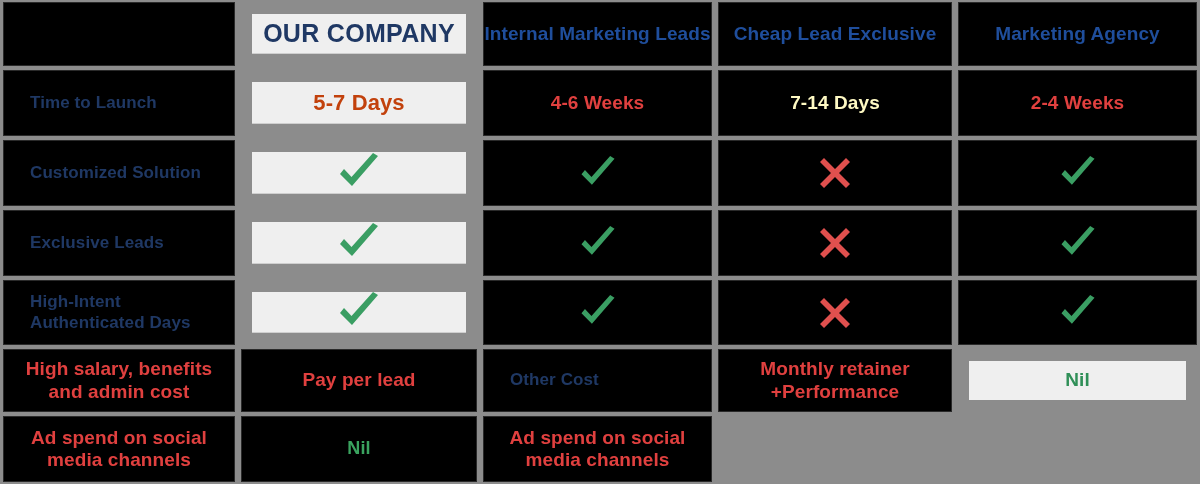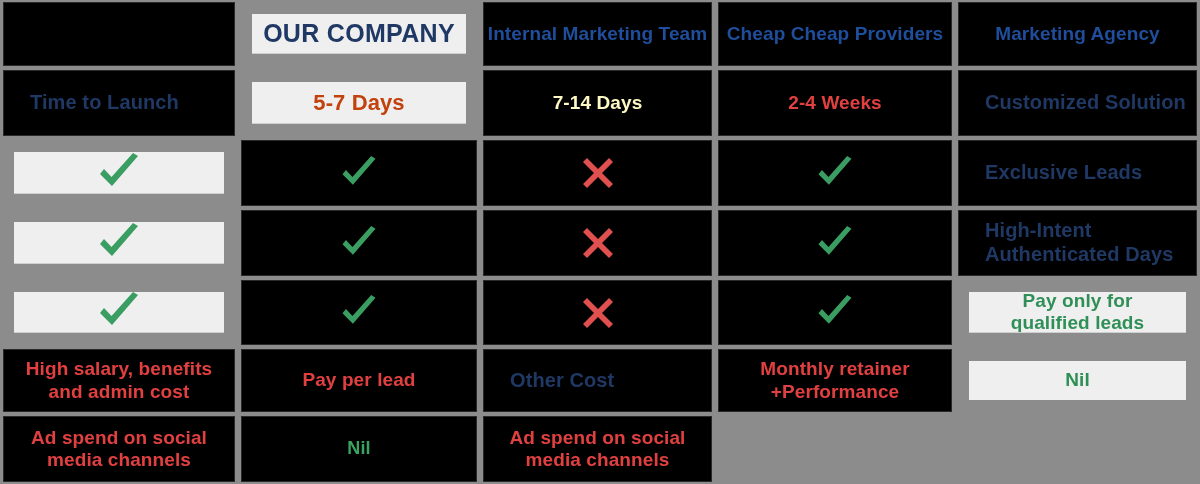--- a/index.html
+++ b/index.html
@@ -73,21 +73,21 @@
     font-weight: bold;
     color: #1f3864;
     letter-spacing: 0.3px;
   }
   .hdr-other {
     font-size: 19px;
     font-weight: bold;
     color: #1f4e9c;
   }
   .rowlabel-txt {
-    font-size: 20px;
+    font-size: 17px;
     font-weight: bold;
     color: #1f3864;
   }
   .val-our-strong {
     font-size: 22px;
     font-weight: bold;
     color: #c2410c;
   }
   .val-green {
     font-size: 19px;
@@ -122,36 +122,39 @@
 
 <div class="comparison-table">
 
   <div class="cell header-blank"></div>
 
   <div class="cell ourcol first">
     <span class="txt hdr-our">OUR COMPANY</span>
   </div>
 
   <div class="cell">
-    <span class="txt hdr-other">Internal Marketing Team</span>
-  </div>
-
-  <div class="cell">
-    <span class="txt hdr-other">Cheap Cheap Providers</span>
+    <span class="txt hdr-other">Internal Marketing Leads</span>
+  </div>
+
+  <div class="cell">
+    <span class="txt hdr-other">Cheap Lead Exclusive</span>
   </div>
 
   <div class="cell">
     <span class="txt hdr-other">Marketing Agency</span>
   </div>
 
   <div class="cell rowlabel">
     <span class="txt rowlabel-txt">Time to Launch</span>
   </div>
   <div class="cell ourcol">
     <span class="txt val-our-strong">5-7 Days</span>
+  </div>
+  <div class="cell">
+    <span class="txt val-red">4-6 Weeks</span>
   </div>
   <div class="cell">
     <span class="txt val-green">7-14 Days</span>
   </div>
   <div class="cell">
     <span class="txt val-red">2-4 Weeks</span>
   </div>
 
   <div class="cell rowlabel">
     <span class="txt rowlabel-txt">Customized Solution</span>
@@ -242,23 +245,20 @@
     </span>
   </div>
   <div class="cell">
     <span class="mark">
       <svg width="40" height="35" viewBox="0 0 46 40">
           <path d="M4 21 L16 33 L42 3 L37 0 L15.5 24 L8 16 Z" fill="#3a9e63"></path>
         </svg>
     </span>
   </div>
 
-  <div class="cell ourcol">
-    <span class="txt val-green-our" style="max-width:185px;display:inline-block;">Pay only for qualified leads</span>
-  </div>
   <div class="cell">
     <span class="txt val-red" style="max-width:215px;display:inline-block;">High salary, benefits and admin cost</span>
   </div>
   <div class="cell">
     <span class="txt val-red">Pay per lead</span>
   </div>
   <div class="cell rowlabel">
     <span class="txt rowlabel-txt">Other Cost</span>
   </div>
 

